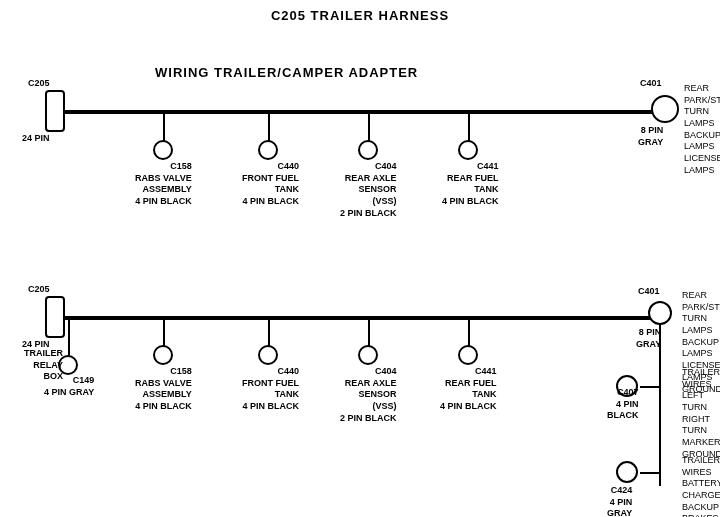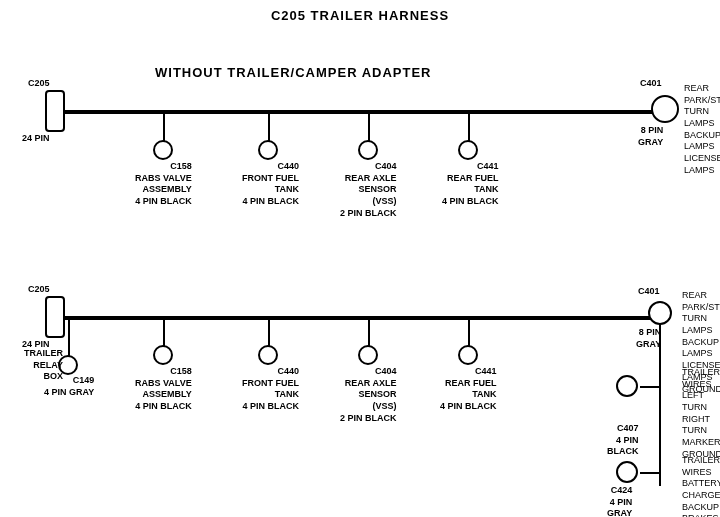--- a/index.html
+++ b/index.html
@@ -67,21 +67,21 @@
       text-align: left;
     }
   </style>
 </head>
 <body>
 
 <div class="page-title">C205 TRAILER HARNESS</div>
 
 <div class="diagram-container">
 
-  <div class="section-label" style="left:155px; top:42px;">WITHOUT  TRAILER/CAMPER  ADAPTER</div>
+  <div class="section-label" style="left:155px; top:42px;">WIRING  TRAILER/CAMPER  ADAPTER</div>
 
   <div class="hline" style="left:60px; top:87px; width:610px;"></div>
 
   <div class="rect-connector" style="left:45px; top:67px; width:20px; height:42px;"></div>
   <div class="label" style="left:28px; top:55px;">C205</div>
   <div class="label" style="left:22px; top:110px;">24 PIN</div>
 
   <div class="vline" style="left:163px; top:88px; height:30px;"></div>
   <div class="connector" style="left:153px; top:117px; width:20px; height:20px;"></div>
   <div class="label" style="left:135px; top:138px;">C158<br>RABS VALVE<br>ASSEMBLY<br>4 PIN BLACK</div>
@@ -134,21 +134,21 @@
   <div class="vline" style="left:659px; top:293px; height:170px;"></div>
 
   <div class="connector" style="left:648px; top:278px; width:24px; height:24px;"></div>
   <div class="label" style="left:638px; top:263px;">C401</div>
   <div class="label" style="left:636px; top:304px;">8 PIN<br>GRAY</div>
   <div class="label label-left" style="left:682px; top:267px; text-align:left; font-weight:normal;">REAR PARK/STOP<br>TURN LAMPS<br>BACKUP LAMPS<br>LICENSE LAMPS<br>GROUND</div>
 
   <div style="position:absolute; background:#000; height:2px; left:640px; top:363px; width:20px;"></div>
 
   <div class="connector" style="left:616px; top:352px; width:22px; height:22px;"></div>
-  <div class="label" style="left:607px; top:400px;">C407<br>4 PIN<br>BLACK</div>
+  <div class="label" style="left:607px; top:364px;">C407<br>4 PIN<br>BLACK</div>
   <div class="label label-left" style="left:682px; top:344px; text-align:left; font-weight:normal;">TRAILER WIRES<br>LEFT TURN<br>RIGHT TURN<br>MARKER<br>GROUND</div>
 
   <div style="position:absolute; background:#000; height:2px; left:640px; top:449px; width:20px;"></div>
 
   <div class="connector" style="left:616px; top:438px; width:22px; height:22px;"></div>
   <div class="label" style="left:607px; top:462px;">C424<br>4 PIN<br>GRAY</div>
   <div class="label label-left" style="left:682px; top:432px; text-align:left; font-weight:normal;">TRAILER WIRES<br>BATTERY CHARGE<br>BACKUP<br>BRAKES</div>
 
 </div>
 

